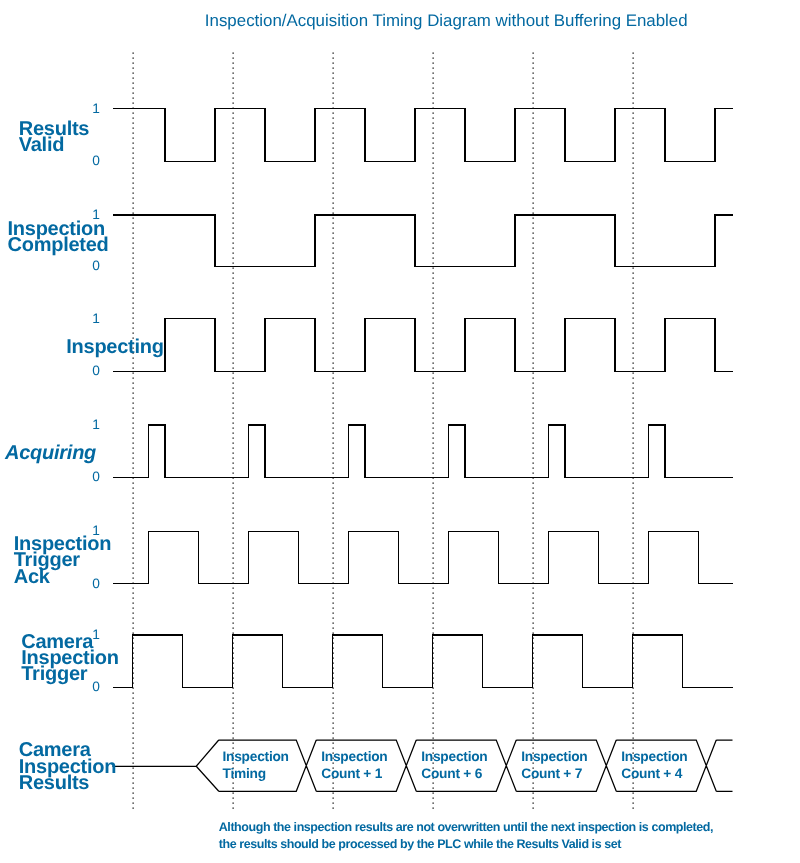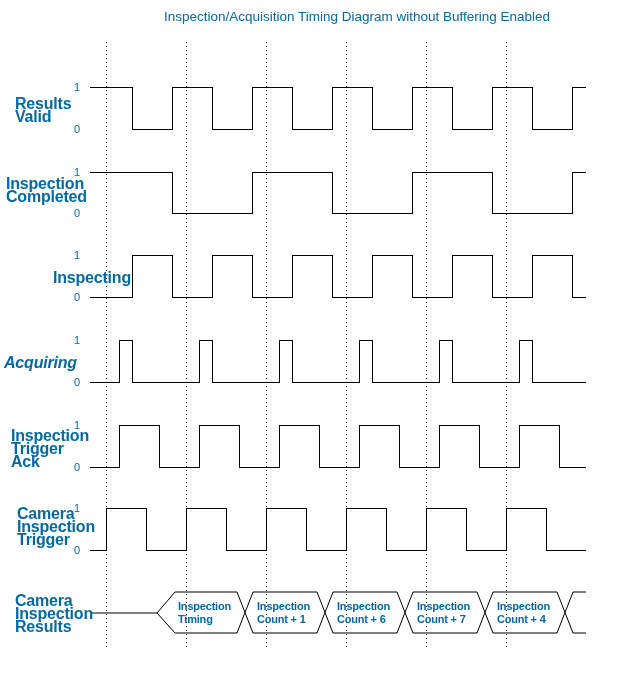--- a/index.html
+++ b/index.html
@@ -106,13 +106,17 @@
       </div>
       <div class="bus-label" style="left: 417px; top: 600px;">
         <div>Inspection</div>
         <div>Count + 7</div>
       </div>
       <div class="bus-label" style="left: 497px; top: 600px;">
         <div>Inspection</div>
         <div>Count + 4</div>
       </div>
     </div>
+  <div class="note">
+    <div>Although the inspection results are not overwritten until the next inspection is completed,</div>
+    <div>the results should be processed by the PLC while the Results Valid is set</div>
+  </div>
 </div>
 
 </body></html>

